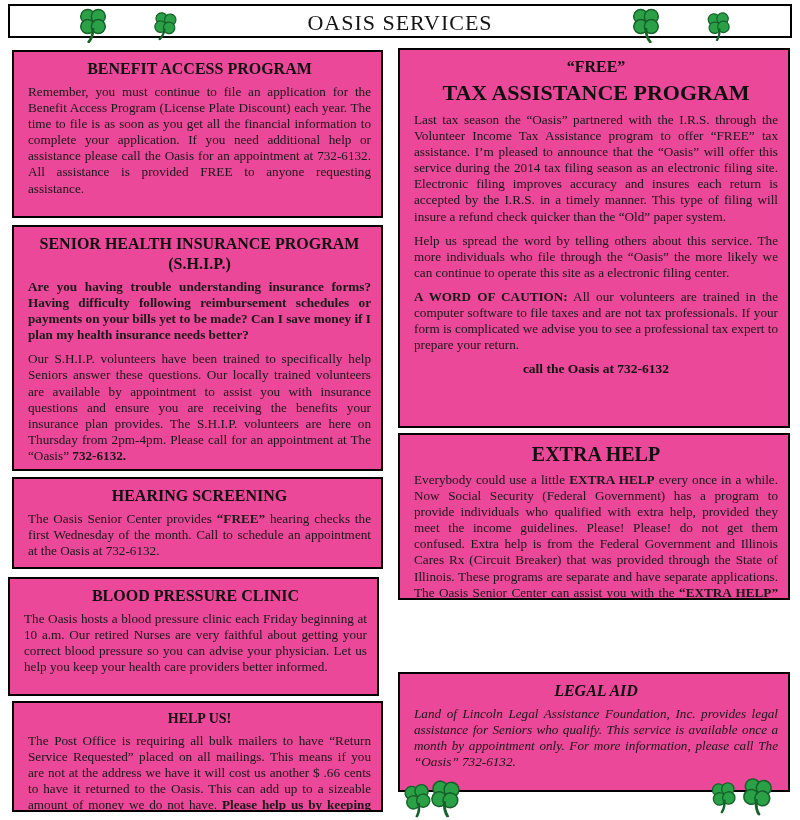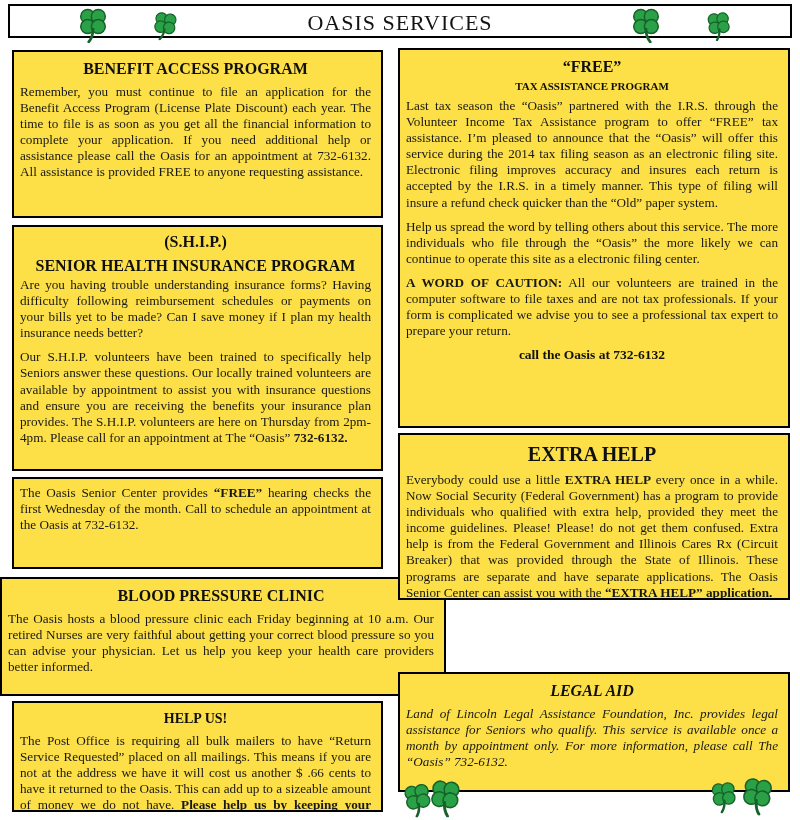--- a/index.html
+++ b/index.html
@@ -34,55 +34,55 @@
   }
   .clover {
     position: absolute;
     line-height: 0;
   }
   
   .box {
     position: absolute;
     border: 2px solid #000000;
     box-sizing: border-box;
-    padding: 6px 10px 4px 6px;
+    padding: 6px 10px 4px 14px;
     overflow: hidden;
-    background: #fde047;
+    background: #ec4899;
   }
   .box-title {
     text-align: center;
     font-weight: bold;
     font-size: 16px;
     margin: 2px 0 6px 0;
     color: #101010;
   }
   .box-title.small { font-size: 14px; }
   .box-title.big   { font-size: 20px; margin-bottom: 6px; }
   .box-title.sub   { margin-top: 0; }
   .body-text {
     font-size: 13.2px;
     line-height: 1.22;
     text-align: justify;
     margin: 0 0 8px 0;
     color: #181818;
   }
-  .body-text.bold { font-weight: normal; }
+  .body-text.bold { font-weight: bold; }
   .center-bold {
     text-align: center;
     font-weight: bold;
     font-size: 13.5px;
     margin: 4px 0 8px 0;
   }
   b.inline { font-weight: bold; }
 
   
   .sec-benefit  { left: 12px;  top: 50px;  width: 371px; height: 168px; }
   .sec-ship     { left: 12px;  top: 225px; width: 371px; height: 246px; }
   .sec-hearing  { left: 12px;  top: 477px; width: 371px; height: 92px;  }
-  .sec-blood    { left: 0;  top: 577px; width: 446px; height: 119px; }
+  .sec-blood    { left: 8px;  top: 577px; width: 371px; height: 119px; }
   .sec-helpus   { left: 12px;  top: 701px; width: 371px; height: 111px; }
   .sec-tax      { left: 398px; top: 48px;  width: 392px; height: 380px; }
   .sec-extra    { left: 398px; top: 433px; width: 392px; height: 167px; }
   .sec-legal    { left: 398px; top: 672px; width: 392px; height: 120px; font-style: italic; }
 </style>
 </head>
 <body>
 
 <div class="page">
 
@@ -134,43 +134,44 @@
       </svg>
     </span>
   </div>
 
   <div class="box sec-benefit">
     <div class="box-title">BENEFIT ACCESS PROGRAM</div>
     <p class="body-text">Remember, you must continue to file an application for the Benefit Access Program (License Plate Discount)  each year. The time to file is as soon as you get all the financial information to complete your application.  If you need additional help or assistance please call the Oasis for an appointment at 732-6132.  All assistance is provided FREE to anyone requesting assistance.</p>
   </div>
 
   <div class="box sec-ship">
+    <div class="box-title" style="margin-bottom:2px;">SENIOR HEALTH INSURANCE PROGRAM</div>
     <div class="box-title sub">(S.H.I.P.)</div>
-    <div class="box-title" style="margin-bottom:2px;">SENIOR HEALTH INSURANCE PROGRAM</div>
     <p class="body-text bold">Are you having trouble understanding insurance forms? Having difficulty following reimbursement schedules or payments on your bills yet to be made?  Can I save money if I plan my health insurance needs better?</p>
     <p class="body-text"><span>Our S.H.I.P. volunteers have been trained to specifically help Seniors answer these questions.  Our locally trained volunteers are available by appointment to assist you with insurance questions and ensure you are receiving the benefits your insurance plan provides.  The S.H.I.P. volunteers are here on Thursday from 2pm-4pm.  Please call for an appointment at The “Oasis” </span><b class="inline">732-6132.</b></p>
   </div>
 
   <div class="box sec-hearing">
+    <div class="box-title">HEARING SCREENING</div>
     <p class="body-text"><span>The Oasis Senior Center provides </span><b class="inline">“FREE”</b><span> hearing checks the first Wednesday of the month. Call to schedule an appointment at the Oasis at 732-6132.</span></p>
   </div>
 
   <div class="box sec-blood">
     <div class="box-title">BLOOD PRESSURE CLINIC</div>
     <p class="body-text">The Oasis hosts a blood pressure clinic each Friday beginning at 10 a.m. Our retired Nurses are very  faithful about getting your correct blood pressure so you can advise your physician. Let us help you keep your health care providers better informed.</p>
   </div>
 
   <div class="box sec-helpus">
     <div class="box-title small">HELP US!</div>
     <p class="body-text"><span>The Post Office is requiring all bulk mailers to have “Return Service Requested” placed on all mailings. This means if you are not at the address we have it will cost us another $ .66 cents to have it returned to the Oasis. This can add up to a sizeable amount of money we do not have. </span><b class="inline">Please help us by keeping your mailing address current.</b></p>
   </div>
 
   <div class="box sec-tax">
     <div class="box-title" style="margin-bottom:4px;">“FREE”</div>
-    <div class="box-title sub" style="font-size:11px;">TAX ASSISTANCE PROGRAM</div>
+    <div class="box-title sub" style="font-size:22px;">TAX ASSISTANCE PROGRAM</div>
     <p class="body-text">Last tax season the “Oasis” partnered with the I.R.S. through the Volunteer Income Tax Assistance program to offer “FREE” tax assistance.  I’m pleased to announce that the “Oasis” will offer this service during the 2014 tax filing season as an electronic filing site. Electronic filing improves accuracy and insures each return is accepted by the I.R.S. in a timely manner.  This type of filing will insure a refund check quicker than the “Old” paper system.</p>
     <p class="body-text">Help us spread the word by telling others about this service.  The more individuals who file through the “Oasis” the more likely we can continue to operate this site as a electronic  filing center.</p>
     <p class="body-text"><b class="inline">A WORD OF CAUTION:</b><span>  All our volunteers are trained in the computer software to file taxes and are not tax professionals.  If your form is complicated we advise you to see a professional tax expert to prepare your return.</span></p>
     <div class="center-bold">call the Oasis at 732-6132</div>
   </div>
 
   <div class="box sec-extra">
     <div class="box-title big">EXTRA HELP</div>
     <p class="body-text"><span>Everybody could use a little </span><b class="inline">EXTRA HELP</b><span> every once in a while. Now Social Security (Federal Government) has a  program to provide individuals who qualified with extra help, provided they meet the income guidelines. Please! Please! do not get them confused. Extra help is from the Federal Government and Illinois Cares Rx (Circuit Breaker) that was provided through the State of Illinois. These programs are separate and have separate applications. The Oasis Senior Center can assist you with the </span><b class="inline">“EXTRA HELP” application.</b></p>
     <p class="body-text">The guidelines have changed and you might be eligible for additional benefits. Call for a appointment 732-6132</p>

